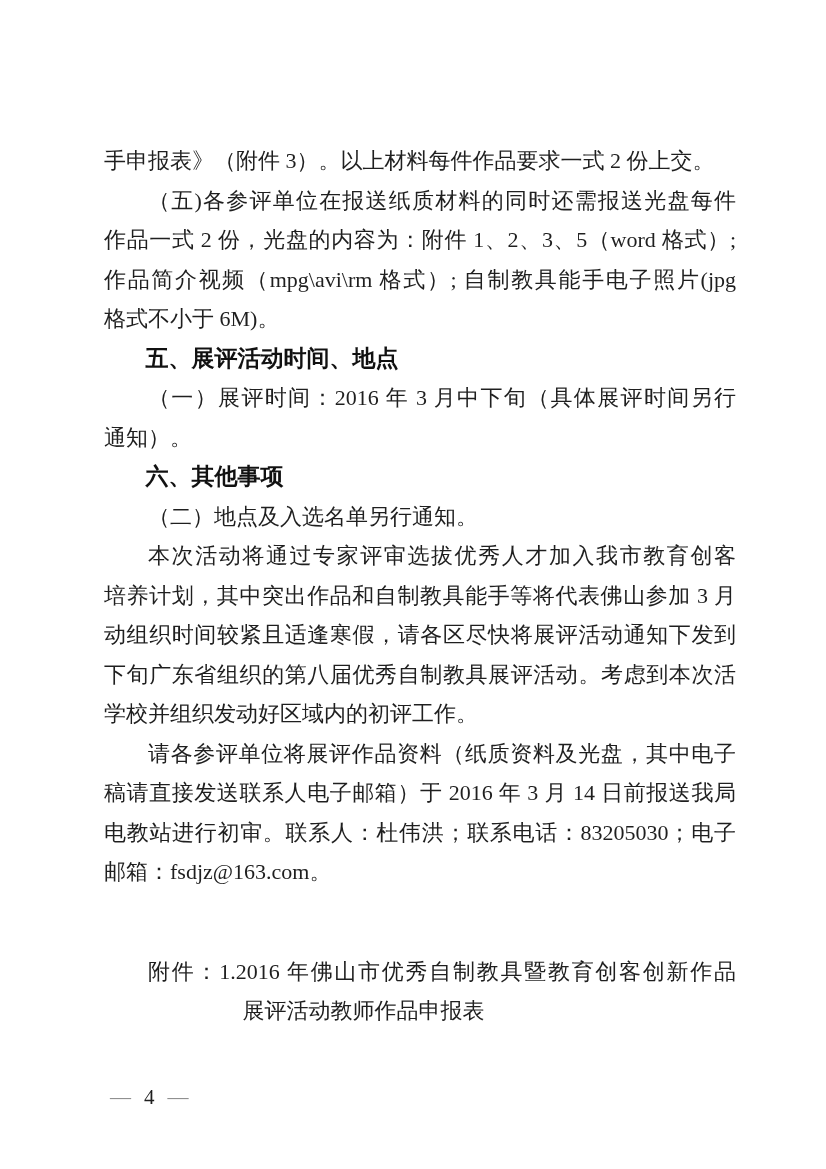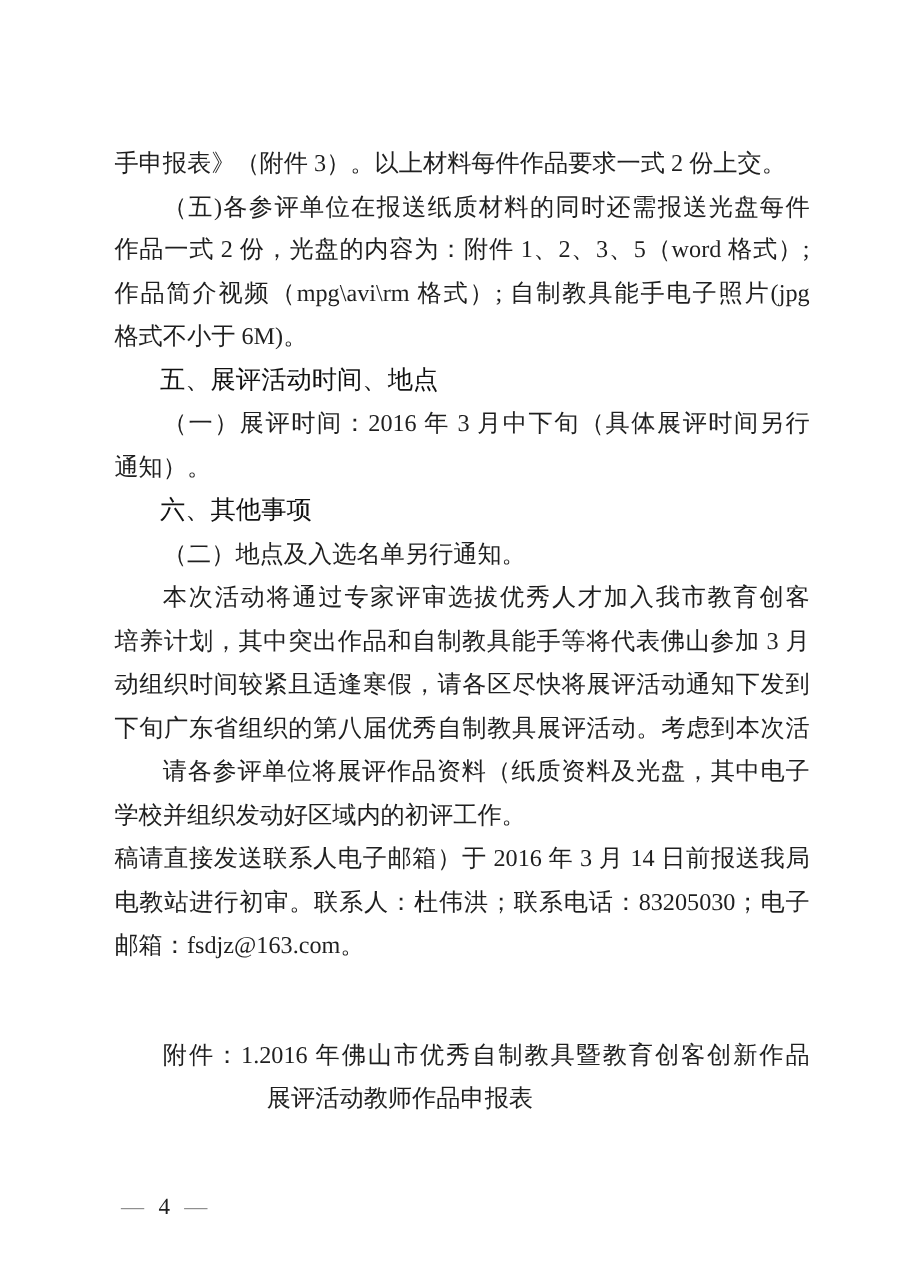--- a/index.html
+++ b/index.html
@@ -14,37 +14,37 @@
     position:relative;
     width:826px;
     height:1169px;
     background:var(--page-bg);
     overflow:hidden;
     font-family:"Liberation Serif", serif;
   }
   .doc-body{
     position:absolute;
     left:104px;
-    top:128px;
+    top:141px;
     width:632px;
   }
   .line{
     font-family:"Liberation Serif", serif;
     font-size:22px;
     line-height:39.5px;
     color:var(--text);
     text-align:left;
   }
   .line.fill{
     text-align:justify;
     text-align-last:justify;
   }
   .line.heading{
     font-family:"Liberation Sans", sans-serif;
-    font-weight:400;
+    font-weight:700;
     font-size:23px;
     color:var(--heading);
   }
   .page-footer{
     position:absolute;
     left:110px;
     top:1083px;
     font-family:"Liberation Serif", serif;
     font-size:21px;
     line-height:28px;
@@ -74,22 +74,22 @@
       <div class="line" style="text-indent: 0em;">格式不小于 6M)。</div>
       <div class="line heading" style="text-indent: 1.8em;">五、展评活动时间、地点</div>
       <div class="line fill" style="text-indent: 2em;">（一）展评时间：2016 年 3 月中下旬（具体展评时间另行</div>
       <div class="line" style="text-indent: 0em;">通知）。</div>
       <div class="line heading" style="text-indent: 1.8em;">六、其他事项</div>
       <div class="line" style="text-indent: 2em;">（二）地点及入选名单另行通知。</div>
       <div class="line fill" style="text-indent: 2em;">本次活动将通过专家评审选拔优秀人才加入我市教育创客</div>
       <div class="line fill" style="text-indent: 0em;">培养计划，其中突出作品和自制教具能手等将代表佛山参加 3 月</div>
       <div class="line fill" style="text-indent: 0em;">动组织时间较紧且适逢寒假，请各区尽快将展评活动通知下发到</div>
       <div class="line fill" style="text-indent: 0em;">下旬广东省组织的第八届优秀自制教具展评活动。考虑到本次活</div>
+      <div class="line" style="text-indent: 0em;">学校并组织发动好区域内的初评工作。</div>
       <div class="line fill" style="text-indent: 2em;">请各参评单位将展评作品资料（纸质资料及光盘，其中电子</div>
-      <div class="line" style="text-indent: 0em;">学校并组织发动好区域内的初评工作。</div>
       <div class="line fill" style="text-indent: 0em;">稿请直接发送联系人电子邮箱）于 2016 年 3 月 14 日前报送我局</div>
       <div class="line fill" style="text-indent: 0em;">电教站进行初审。联系人：杜伟洪；联系电话：83205030；电子</div>
       <div class="line" style="text-indent: 0em;">邮箱：fsdjz@163.com。</div>
       <div class="line fill" style="text-indent: 2em; margin-top: 60px;">附件：1.2016 年佛山市优秀自制教具暨教育创客创新作品</div>
       <div class="line" style="text-indent: 6.3em;">展评活动教师作品申报表</div>
     </section>
 
   <footer class="page-footer">
     <span class="dash">—</span><span class="num">4</span><span class="dash">—</span>
   </footer>

